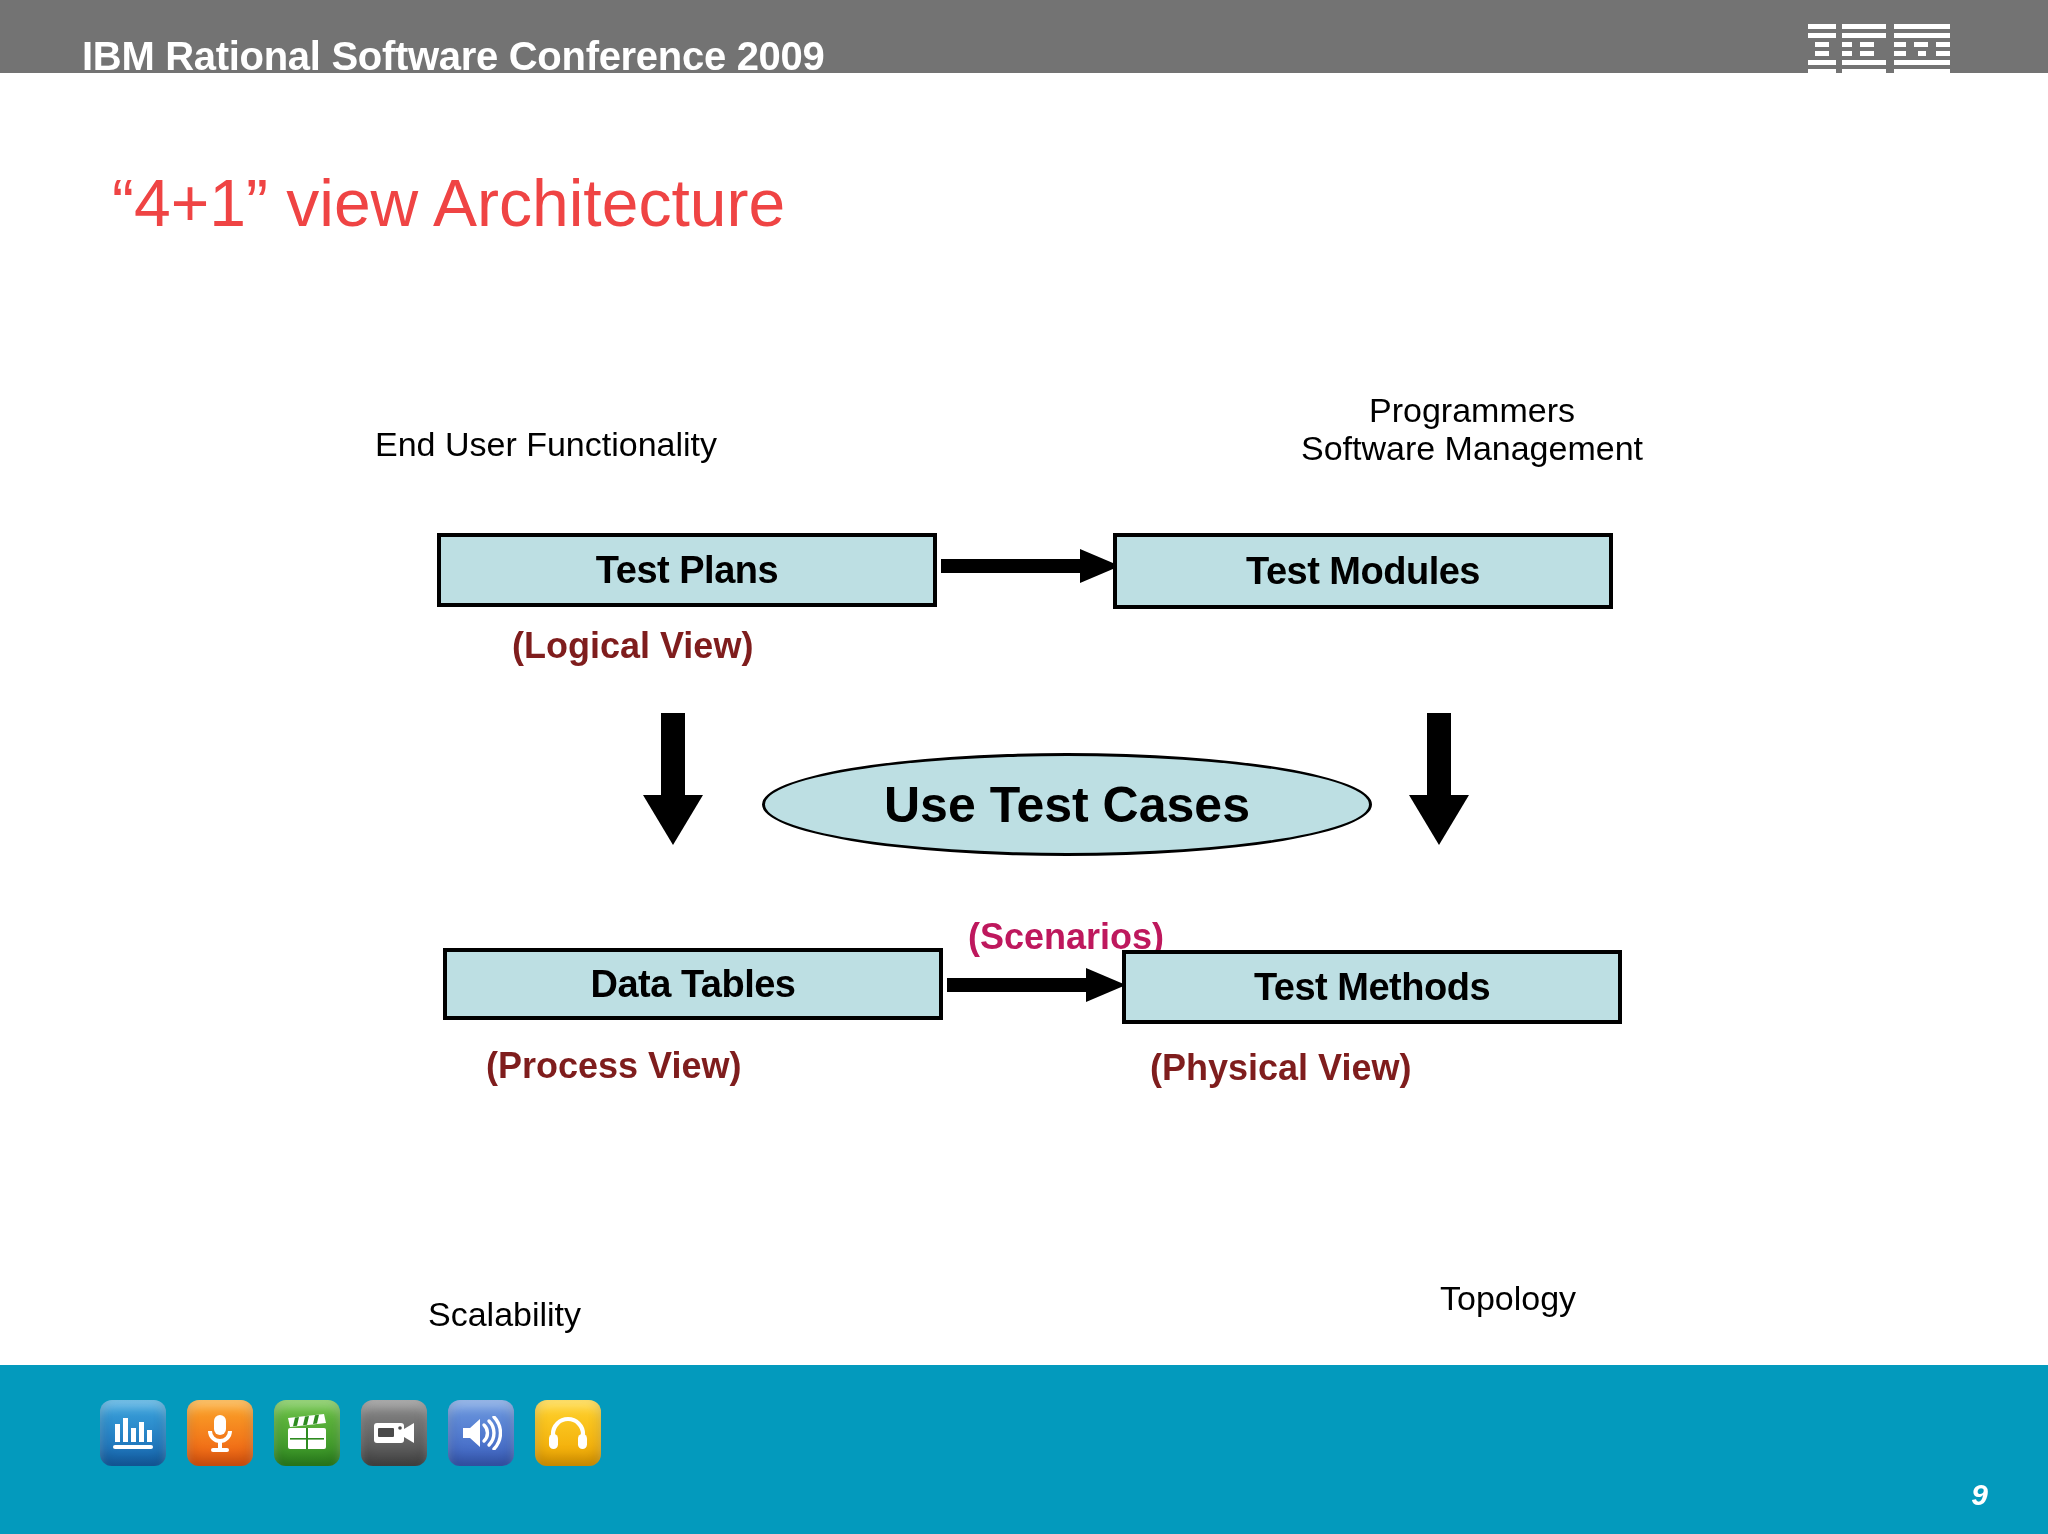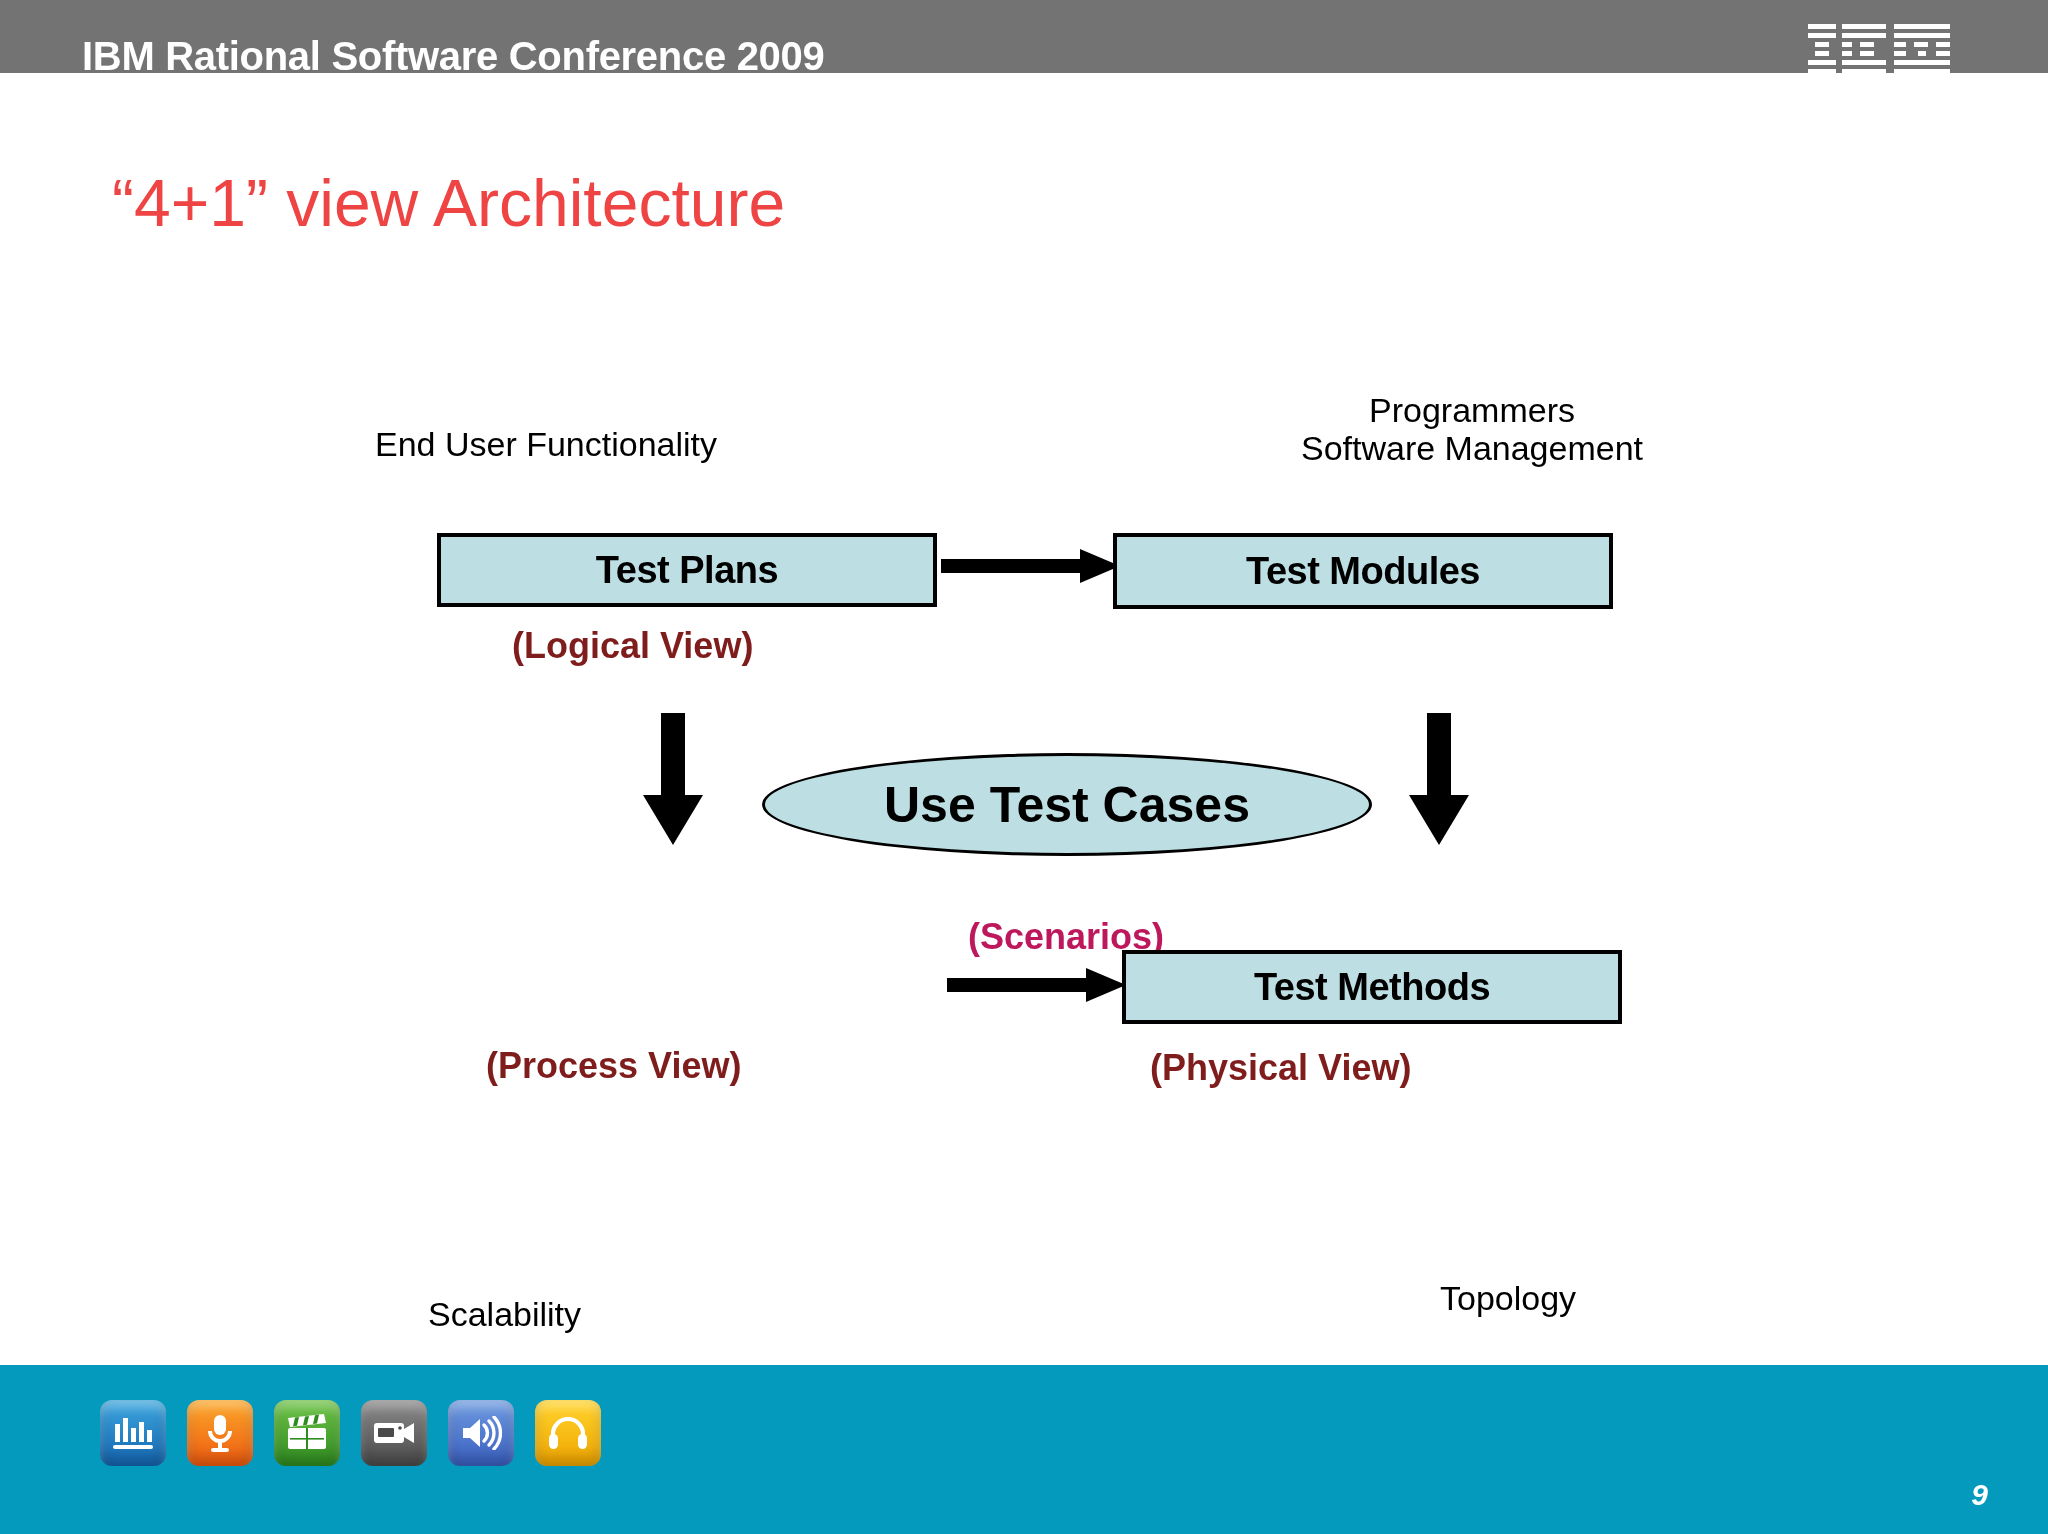--- a/index.html
+++ b/index.html
@@ -310,20 +310,23 @@
 
     <div class="node-box" id="box-test-modules">
       <span>Test Modules</span>
     </div>
 
     <div class="node-ellipse">
       <span>Use Test Cases</span>
     </div>
     <div id="cap-scenarios">(Scenarios)</div>
 
+    <div class="node-box" id="box-data-tables">
+      <span>Data Tables</span>
+    </div>
     <div class="node-caption" id="cap-process">(Process View)</div>
 
     <div class="node-box" id="box-test-methods">
       <span>Test Methods</span>
     </div>
     <div class="node-caption" id="cap-physical">(Physical View)</div>
 
   </div>
 
   <div class="citation">

